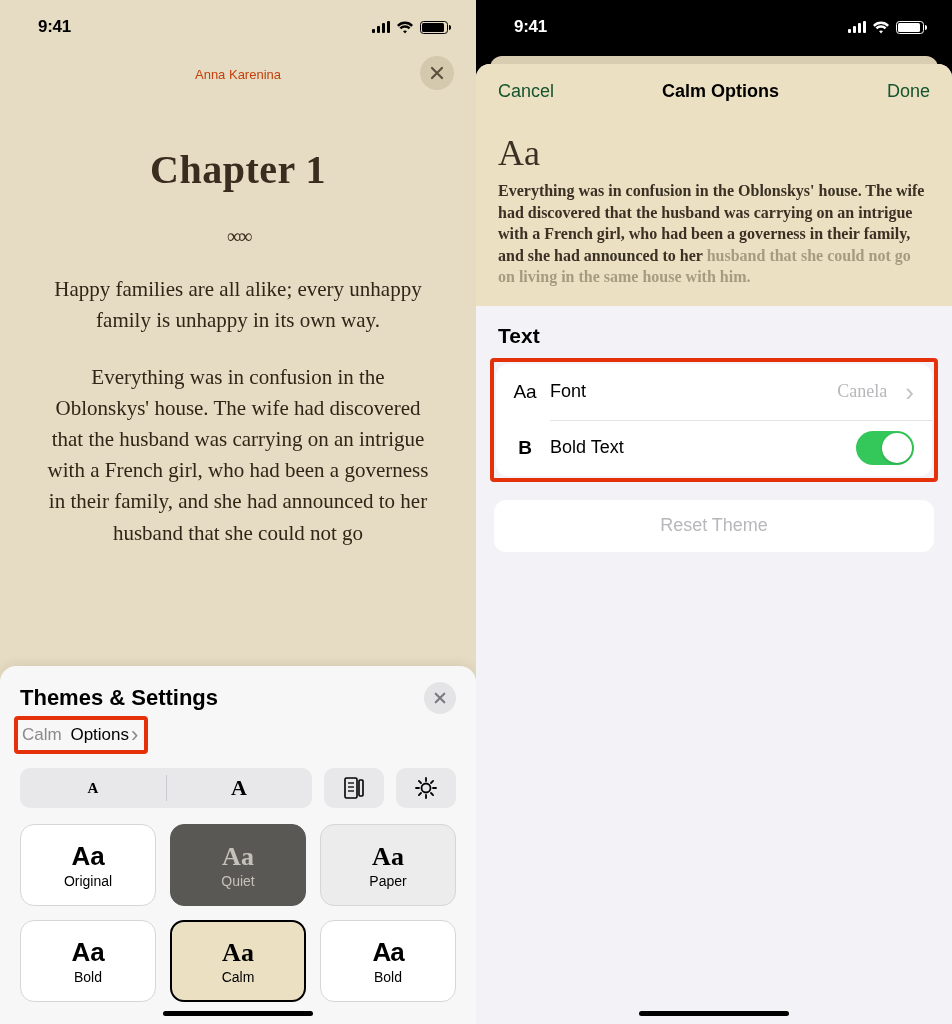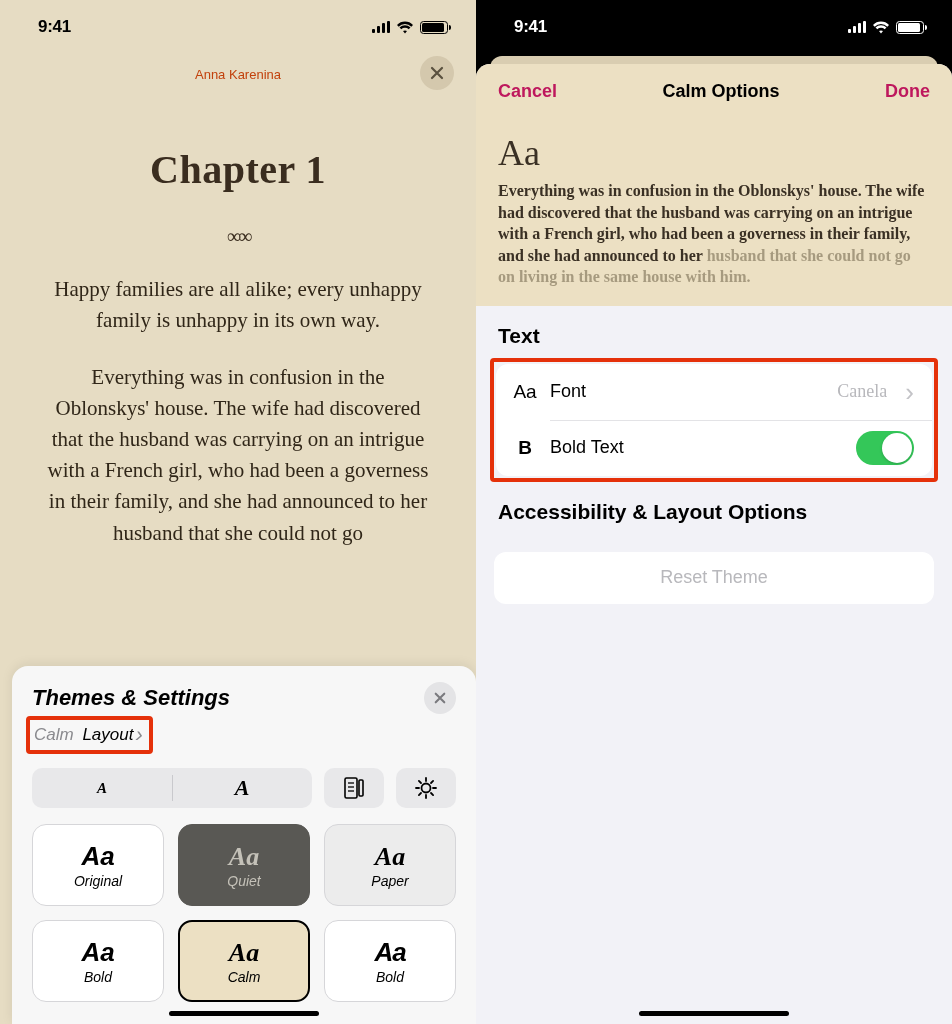--- a/index.html
+++ b/index.html
@@ -28,21 +28,21 @@
   .book-title { color:#c2410c; font-size:13px; }
   .close-btn { position:absolute; right:22px; top:2px; width:34px; height:34px; border-radius:50%; background:#d4c8ad; display:flex; align-items:center; justify-content:center; color:#5a513f; }
   .close-btn svg { width:14px; height:14px; }
 
   .chapter-area { padding: 24px 44px 0 44px; color:#3a2d1f; font-family: Georgia, "Times New Roman", serif; }
   .chapter-title { text-align:center; font-size:40px; font-weight:700; margin-top:28px; letter-spacing:0.5px; }
   .divider { text-align:center; margin:32px 0 26px 0; font-size:20px; letter-spacing:-3px;}
   .para { font-size:21px; line-height:1.48; margin-bottom:26px; hyphens:auto; -webkit-hyphens:auto; color:#302618;text-align:center;}
 
   
-  .sheet-left { position:absolute; bottom:0; left:12px; right:0; background:#f7f7f7; border-radius:16px 16px 0 0; padding:16px 20px 22px 20px; box-shadow: 0 -2px 12px rgba(0,0,0,0.08); font-style: italic;}
+  .sheet-left { position:absolute; bottom:0; left:0; right:0; background:#f7f7f7; border-radius:16px 16px 0 0; padding:16px 20px 22px 20px; box-shadow: 0 -2px 12px rgba(0,0,0,0.08);}
   .sheet-head { display:flex; align-items:center; margin-bottom:2px;}
   .sheet-title { font-size:22px; font-weight:700; }
   .sheet-close { margin-left:auto; width:32px;height:32px;border-radius:50%;background:#e4e4e6;display:flex;align-items:center;justify-content:center;color:#7a7a7e;}
   .options-link { color:#8a8a8e; font-size:17px; display:inline-flex; align-items:center; gap:2px; }
   .options-link .opt-word { color:#000; }
   .options-link .chev { font-size:22px; position:relative; top:0px;}
   .redbox-left { border:4px solid #e5310a; border-radius:4px; display:inline-block; padding:2px 6px 2px 4px; margin-left:-6px; margin-top:0px;}
 
   .seg-row { display:flex; gap:12px; margin-top:14px; }
   .seg { flex:1; height:40px; border-radius:10px; background:#e8e8ea; display:flex; align-items:center; justify-content:center; position:relative;}
@@ -61,21 +61,21 @@
   .theme-calm .theme-aa{font-family:Georgia,serif;}
   .theme-focus .theme-aa{font-family:"Helvetica Neue",Arial,sans-serif;font-weight:700;letter-spacing:-1px;}
   .theme-bold .theme-aa{font-weight:800;}
 
   .home-ind { position:absolute; bottom:8px; left:50%; transform:translateX(-50%); width:150px; height:5px; border-radius:3px; background:#000;}
   .phone-right .home-ind { background:#000; }
 
   
   .sheet-right { position:absolute; top:64px; left:0; right:0; bottom:0; background:#f2f2f7; border-radius:14px 14px 0 0; overflow:hidden;}
   .nav-bar { height:54px; background:#ece0c3; display:flex; align-items:center; justify-content:space-between; padding:0 22px; font-size:18px;}
-  .nav-cancel,.nav-done{color:#be185d;font-weight:bold;}
+  .nav-cancel,.nav-done{color:#14532d;}
   .nav-title{font-weight:700;font-size:18px;}
   .preview { background:#ece0c3; padding:14px 22px 18px 22px; position:relative;}
   .preview-aa { font-family:Georgia,"Times New Roman",serif; font-size:36px; color:#3a3024; margin-bottom:6px;}
   .preview-text { font-family:Georgia,"Times New Roman",serif; font-size:16px; line-height:1.35; font-weight:700; color:#3a3024;}
   .preview-fade { color:#a69a7f; font-weight:700;}
 
   .section-label { font-size:21px; font-weight:700; padding:18px 22px 10px 22px; color:#000;}
   .list-group { margin:0 18px; background:#fff; border-radius:12px; overflow:hidden;}
   .list-row { display:flex; align-items:center; height:56px; padding:0 18px; gap:14px; position:relative;}
   .list-row + .list-row::before{content:"";position:absolute;top:0;left:54px;right:0;height:1px;background:#e3e3e6;}
@@ -139,21 +139,21 @@
     <div class="sheet-head">
       <div class="sheet-title">Themes &amp; Settings</div>
       <div class="sheet-close">
         <svg width="12" height="12" viewBox="0 0 14 14">
             <path d="M2 2 L12 12 M12 2 L2 12" stroke="currentColor" stroke-width="2.4" stroke-linecap="round"></path>
           </svg>
       </div>
     </div>
     <span class="redbox-left">
       <span class="options-link">
-        <span>Calm</span>&nbsp;<span class="opt-word">Layout</span><span class="chev">›</span>
+        <span>Calm</span>&nbsp;<span class="opt-word">Options</span><span class="chev">›</span>
       </span>
     </span>
 
     <div class="seg-row">
       <div class="seg seg-split" style="flex:2">
         <div class="seg-half small">A</div>
         <div class="seg-half big">A</div>
       </div>
       <div class="icon-btn">
         <svg width="20" height="22" viewBox="0 0 20 22">
@@ -256,18 +256,17 @@
         <div class="list-row">
           <div class="row-icon" style="font-weight:800">B</div>
           <div class="row-label">Bold Text</div>
           <div class="toggle toggle-on">
               <div class="toggle-knob"></div>
             </div>
         </div>
       </div>
     </div>
 
-    <div class="section-label">Accessibility &amp; Layout Options</div>
 
     <div class="reset-btn">Reset Theme</div>
     <div class="home-ind"></div>
   </div>
 </div>
 
 </body></html>

